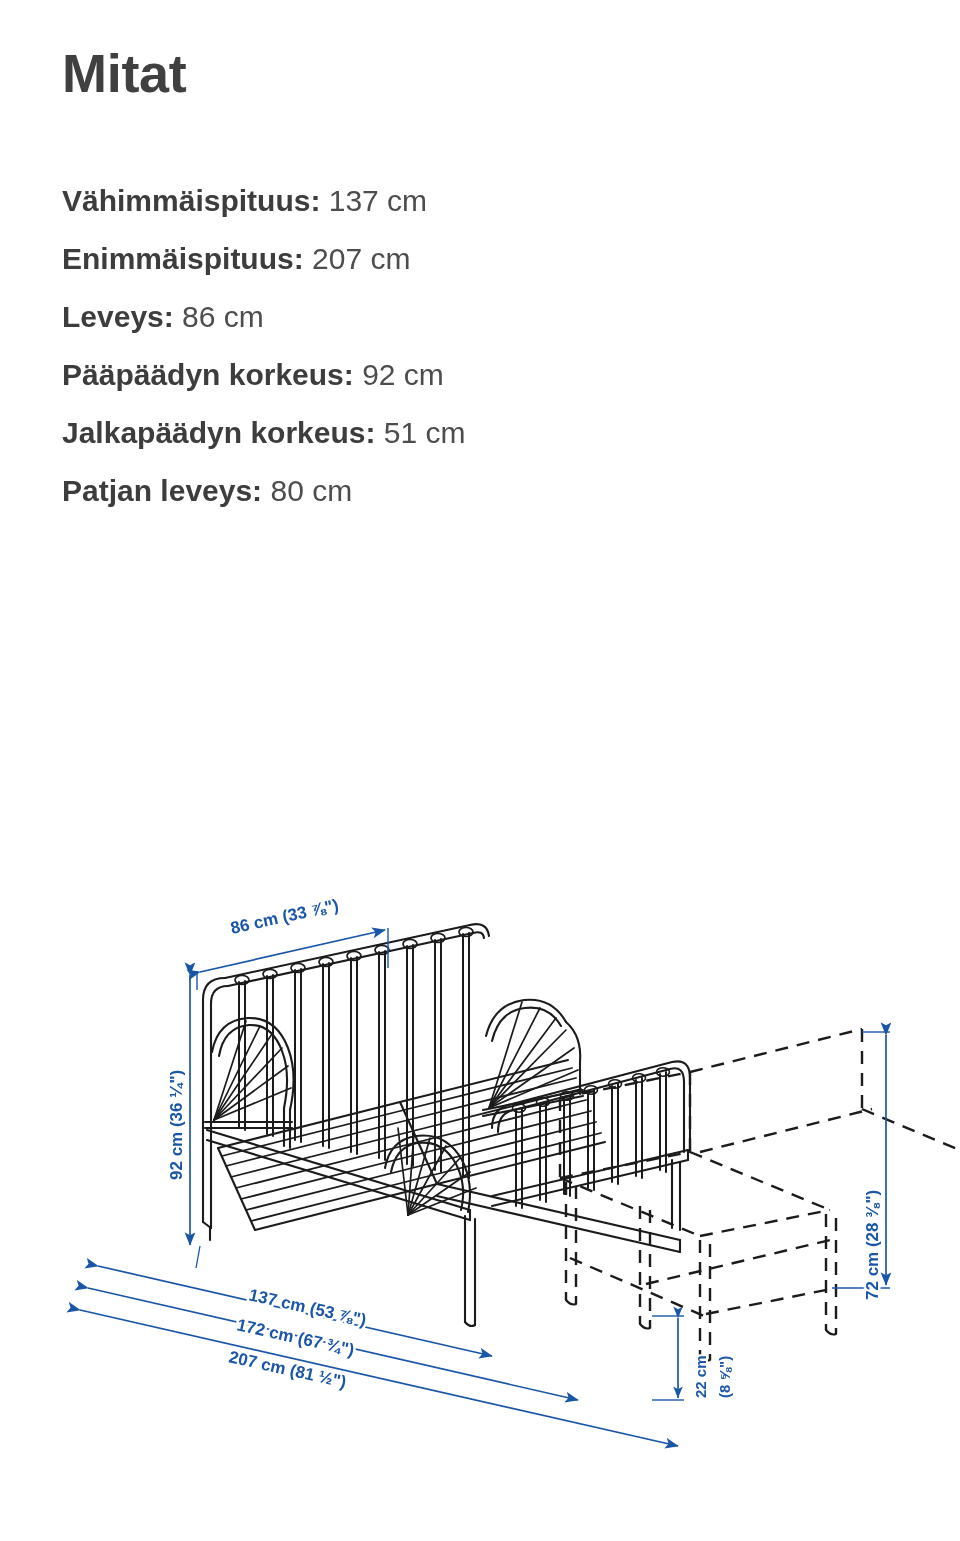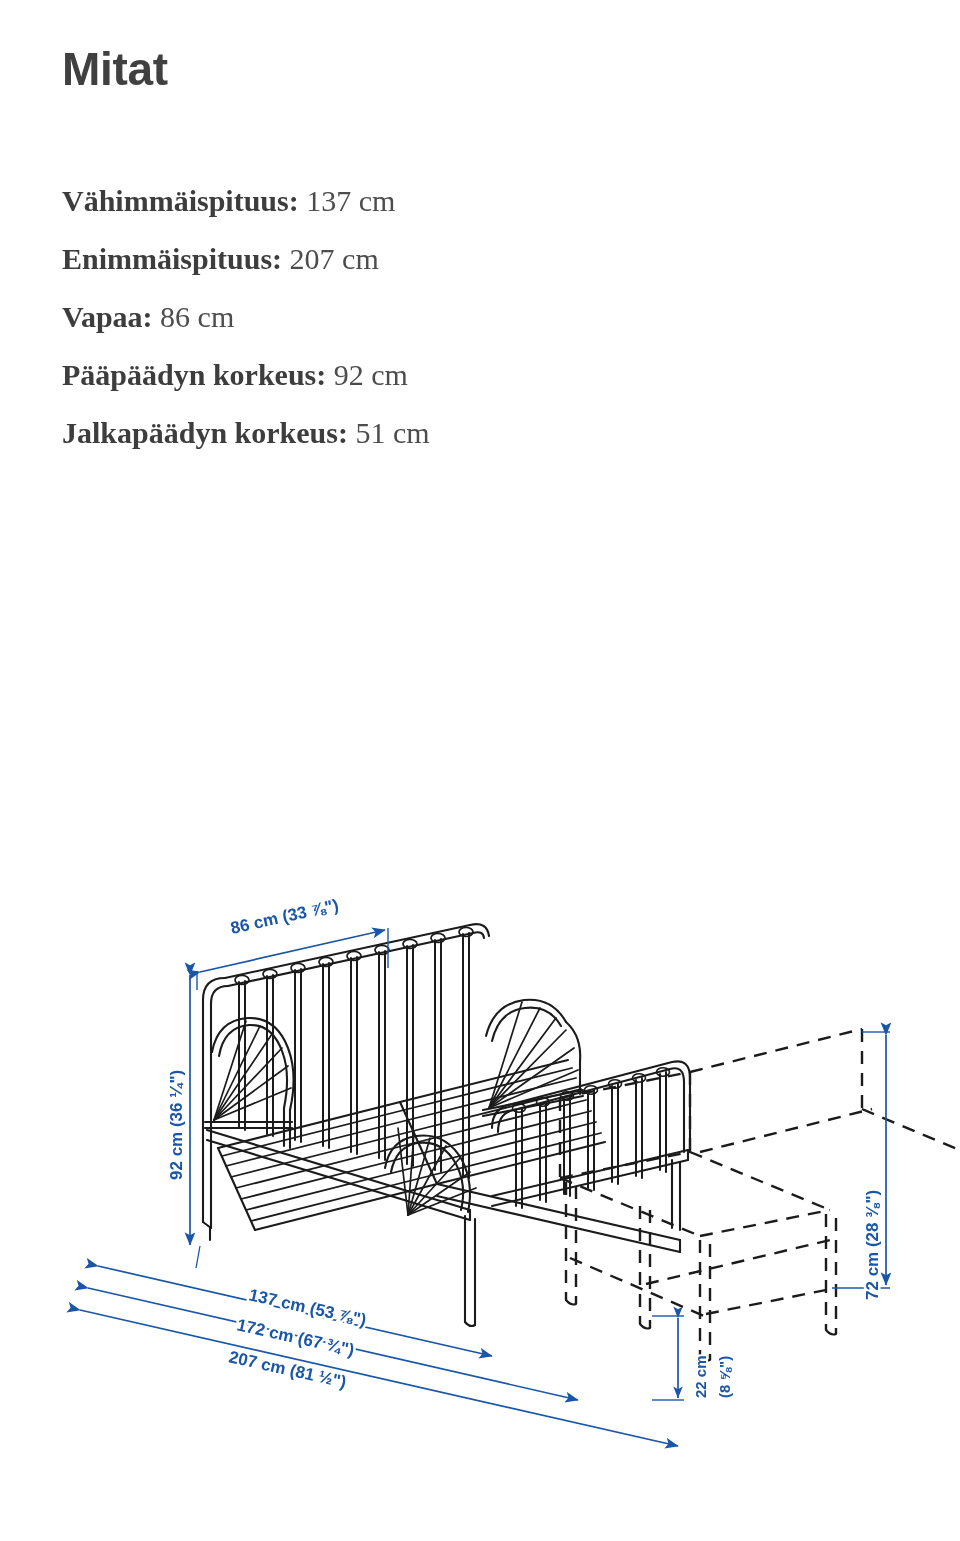--- a/index.html
+++ b/index.html
@@ -17,21 +17,21 @@
     font-family: "Liberation Sans", sans-serif;
     color: #3f3f3f;
     -webkit-font-smoothing: antialiased;
   }
 
   
   .page-title {
     position: absolute;
     left: 62px;
     top: 44px;
-    font-size: 46px;
+    font-size: 54px;
     font-weight: bold;
     letter-spacing: -0.3px;
     color: #404040;
     line-height: 1.1;
     margin: 0;
   }
 
   
   .spec-list {
     position: absolute;
@@ -40,21 +40,20 @@
     width: 840px;
     list-style: none;
     margin: 0;
     padding: 0;
   }
   .spec-row {
     font-size: 30px;
     line-height: 58px;
     color: #484848;
     white-space: nowrap;
-    font-family: Liberation Serif, serif;
   }
   .spec-label {
     font-weight: bold;
     color: #3d3d3d;
   }
   .spec-value {
     font-weight: normal;
     color: #4d4d4d;
   }
 
@@ -94,30 +93,34 @@
 <ul class="spec-list">
   <li class="spec-row">
     <span class="spec-label">Vähimmäispituus:</span>
     <span class="spec-value">137 cm</span>
   </li>
   <li class="spec-row">
     <span class="spec-label">Enimmäispituus:</span>
     <span class="spec-value">207 cm</span>
   </li>
   <li class="spec-row">
-    <span class="spec-label">Vapaa:</span>
+    <span class="spec-label">Leveys:</span>
     <span class="spec-value">86 cm</span>
   </li>
   <li class="spec-row">
     <span class="spec-label">Pääpäädyn korkeus:</span>
     <span class="spec-value">92 cm</span>
   </li>
   <li class="spec-row">
     <span class="spec-label">Jalkapäädyn korkeus:</span>
     <span class="spec-value">51 cm</span>
+  </li>
+  <li class="spec-row">
+    <span class="spec-label">Patjan leveys:</span>
+    <span class="spec-value">80 cm</span>
   </li>
 </ul>
 
 <div class="drawing-wrap">
 <svg viewBox="0 0 960 620" xmlns="http://www.w3.org/2000/svg">
   <defs>
     <marker id="arw" markerWidth="9" markerHeight="9" refX="7.5" refY="3.2" orient="auto" markerUnits="strokeWidth">
       <path d="M0,0 L8,3.2 L0,6.4 L1.8,3.2 z" fill="#1a56a8"></path>
     </marker>
     <marker id="arwS" markerWidth="8" markerHeight="8" refX="6.8" refY="2.8" orient="auto" markerUnits="strokeWidth">

